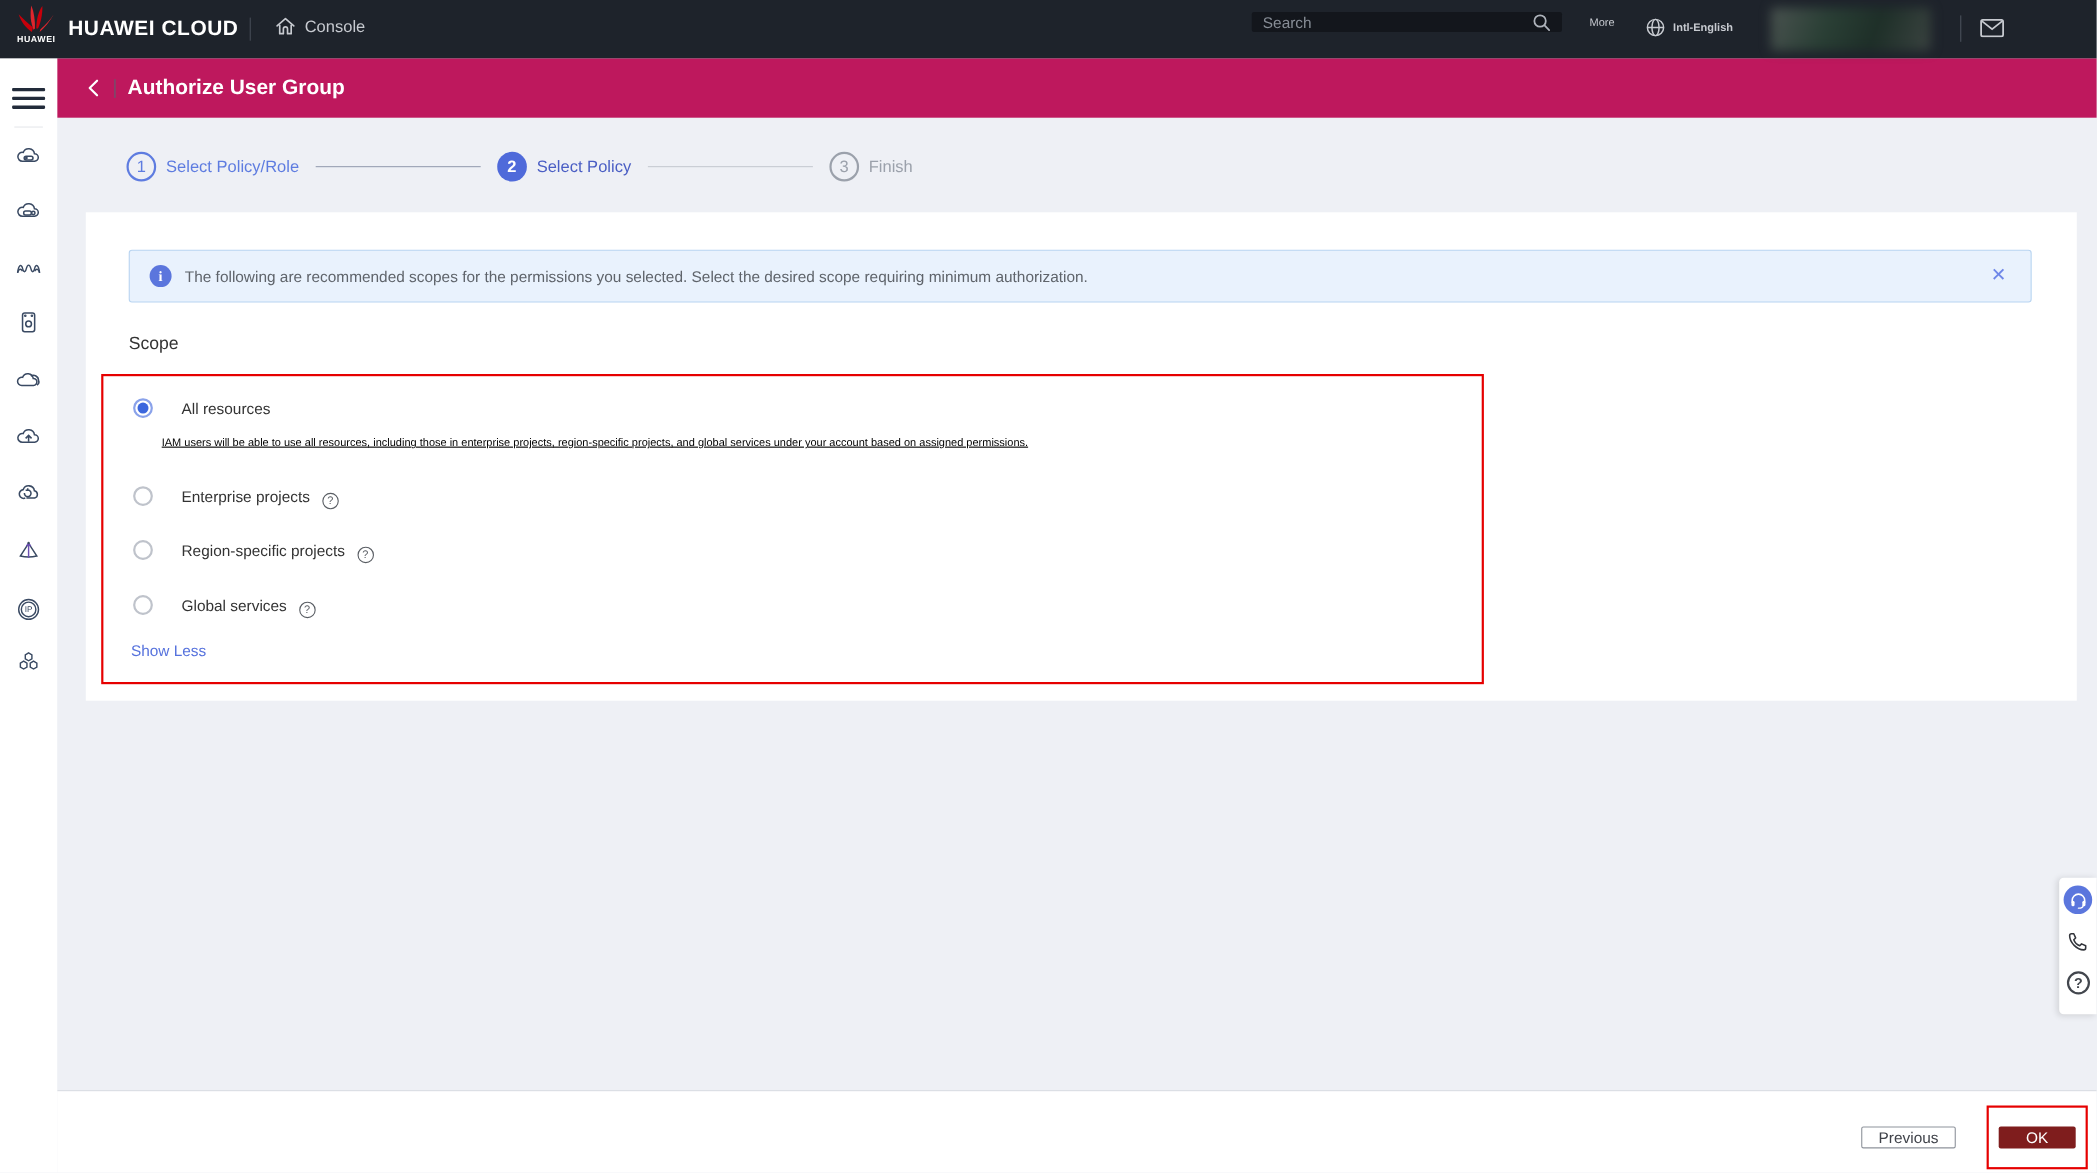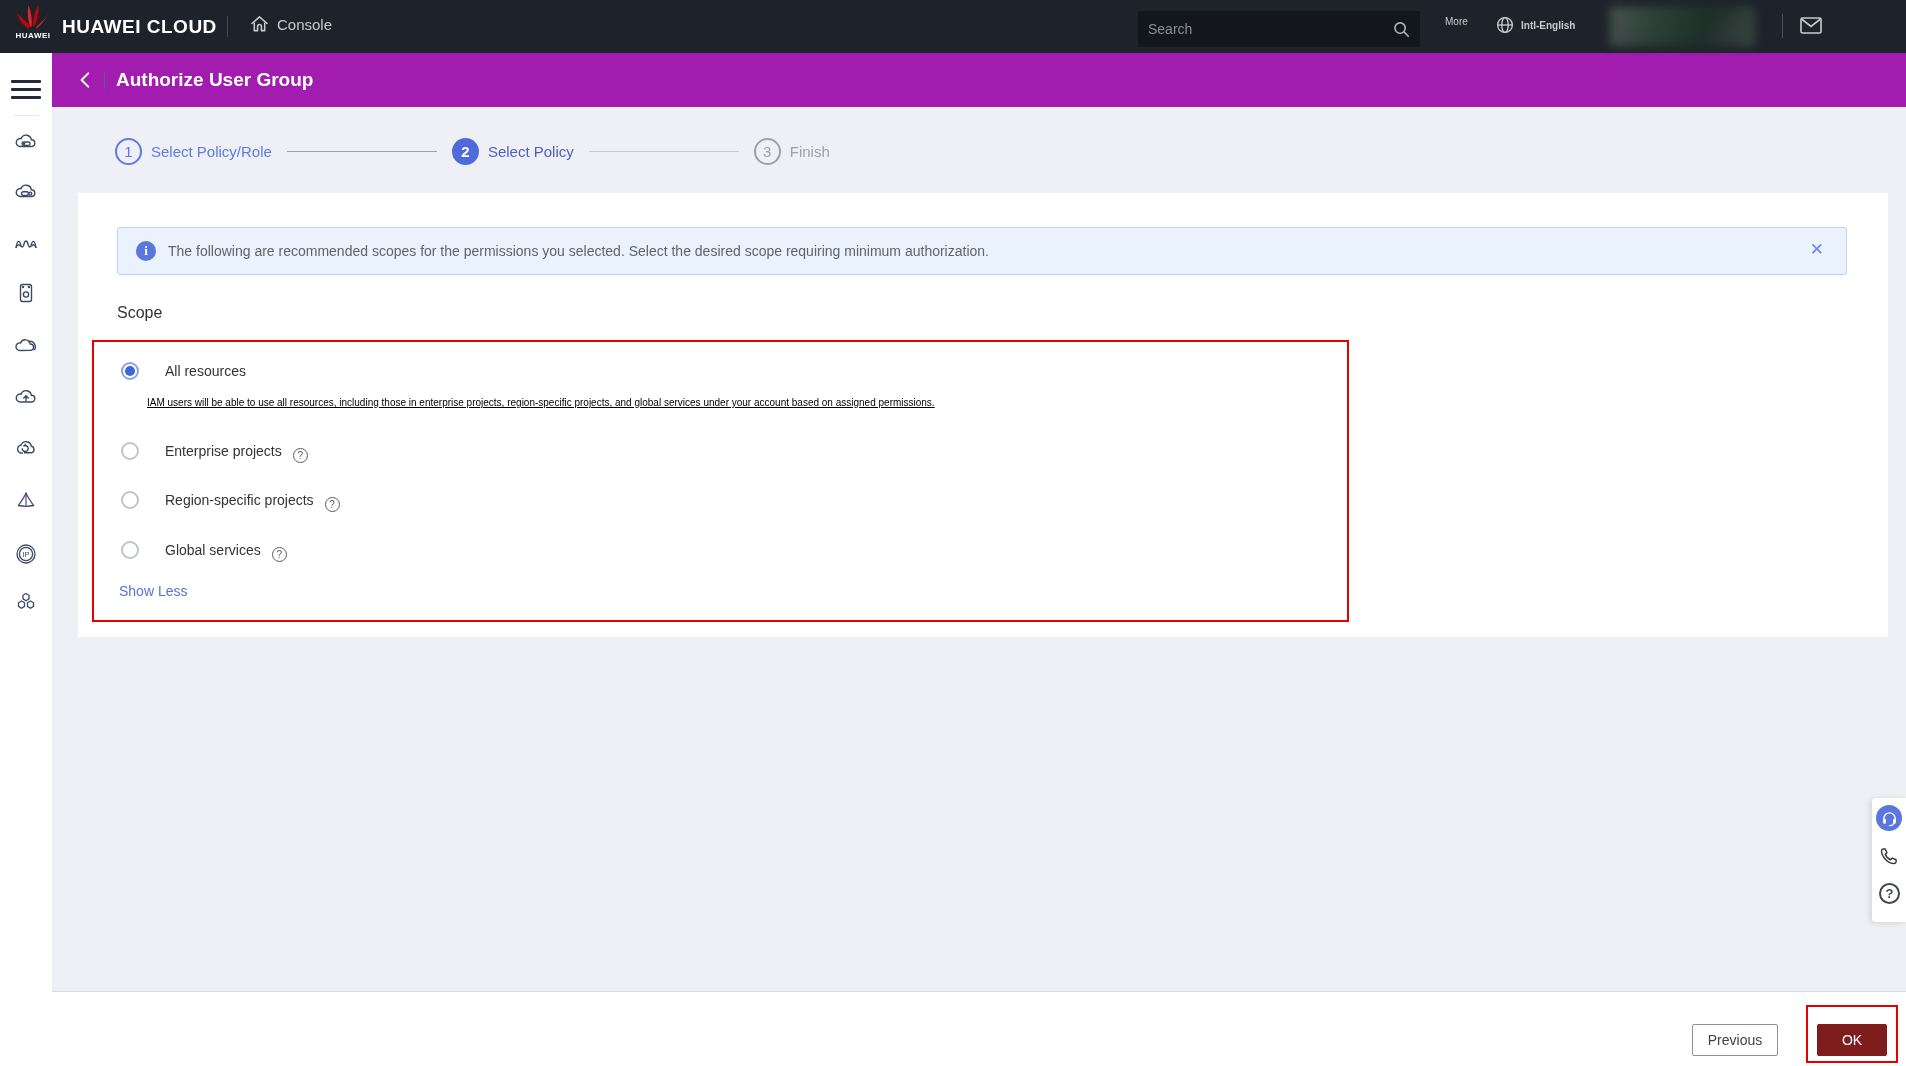--- a/index.html
+++ b/index.html
@@ -7,30 +7,30 @@
               font-family:"Liberation Sans","DejaVu Sans",sans-serif; }
 
   
   #topbar { position:absolute; left:0; top:0; width:1906px; height:53px; background:#1e232b; z-index:30; }
   .brand-logo { position:absolute; left:10px; top:4px; width:46px; height:45px; display:flex; flex-direction:column; align-items:center; }
   .brand-logo svg { display:block; }
   .brand-logo .brand-word { color:#fff; font-size:8px; letter-spacing:.5px; font-weight:bold; margin-top:1px; }
   .brand-name { position:absolute; left:62px; top:16px; color:#fff; font-size:19px; font-weight:bold; letter-spacing:.5px; }
   .tb-divider { position:absolute; width:1px; background:#454b55; }
   .console-link { position:absolute; left:250px; top:15px; display:flex; align-items:center; gap:8px; color:#c7cad0; font-size:15px; cursor:pointer; }
-  .search-box { position:absolute; left:1138px; top:11px; width:282px; height:36px; background:#13161c; border-radius:2px; display:flex; align-items:center; padding:0 10px; }
+  .search-box { position:absolute; left:1138px; top:11px; width:282px; height:18px; background:#13161c; border-radius:2px; display:flex; align-items:center; padding:0 10px; }
   .search-box input { flex:1; background:transparent; border:none; outline:none; color:#aab0b8; font-size:14px; font-family:inherit; }
   .search-box input::placeholder { color:#878d96; }
   .tb-item { position:absolute; top:16px; color:#c7cad0; font-size:10px; cursor:pointer; display:flex; align-items:center; gap:7px; }
   .account-blur { position:absolute; left:1610px; top:7px; width:145px; height:39px; border-radius:3px;
                   background:linear-gradient(110deg,#49524f 0%,#2a3f35 35%,#1e2f28 65%,#3b4441 100%);
                   filter:blur(5px); cursor:pointer; }
 
   
-  #pageheader { position:absolute; left:52px; top:53px; width:1854px; height:54px; background:#a21caf; z-index:20; }
+  #pageheader { position:absolute; left:52px; top:53px; width:1854px; height:54px; background:#be185d; z-index:20; }
   .back-btn { position:absolute; left:24px; top:17px; width:20px; height:20px; cursor:pointer; }
   .ph-divider { position:absolute; left:52px; top:19px; width:1px; height:17px; background:#5a6270; }
   .page-title { position:absolute; left:64px; top:16px; color:#fff; font-size:19px; font-weight:bold; }
 
   
   #sidebar { position:absolute; left:0; top:53px; width:52px; height:1013px; background:#fff; z-index:25; }
   .hamburger { position:absolute; left:11px; top:27px; width:30px; cursor:pointer; }
   .hamburger div { height:3px; background:#222b3a; border-radius:1px; margin-bottom:5px; }
   .sb-divider { position:absolute; left:13px; top:62px; width:26px; height:1px; background:#e6e8ec; }
   .sb-icon { position:absolute; left:14px; width:24px; height:24px; cursor:pointer; }
@@ -74,21 +74,21 @@
   .radio.on { border:2px solid #8aa2ea; position:relative; }
   .radio.on::after { content:""; position:absolute; left:2px; top:2px; width:10px; height:10px; border-radius:50%; background:#3b66dd; }
   .opt-label { margin-left:26px; font-size:14px; color:#333; }
   .help-icon { width:15px; height:15px; border-radius:50%; border:1px solid #595d63; color:#595d63; font-size:10px;
                display:flex; align-items:center; justify-content:center; margin-left:11px; transform:translateY(4px); cursor:pointer; }
   .opt-desc { position:absolute; left:69px; top:204px; width:1190px; font-size:10px; color:#000000;text-decoration:underline; }
   .show-less { position:absolute; left:41px; top:390px; font-size:14px; color:#5672dd; cursor:pointer; }
 
   
   #footer { position:absolute; left:52px; top:991px; width:1854px; height:75px; background:#fff; border-top:1px solid #d9dce3; }
-  .btn { position:absolute; top:32px; height:32px; border-radius:2px; font-size:14px; display:flex; align-items:center;
+  .btn { position:absolute; top:32px; height:20px; border-radius:2px; font-size:14px; display:flex; align-items:center;
          justify-content:center; cursor:pointer; font-family:inherit; }
   #btn-previous { left:1640px; width:86px; background:#fff; border:1px solid #8e939b; color:#40434a; }
   #btn-ok { left:1765px; width:70px; background:#7f1d1d; border:none; color:#fff; }
   #annot-ok { left:1754px; top:13px; width:92px; height:58px; }
 
   
   #side-widget { position:absolute; left:1872px; top:798px; width:34px; height:124px; background:#fff;
                  border-radius:4px 0 0 4px; box-shadow:-2px 1px 6px rgba(0,0,0,.12); z-index:40; }
   .sw-item { position:absolute; left:4px; width:26px; height:26px; cursor:pointer; display:flex; align-items:center; justify-content:center; }
   .sw-headset { top:7px; border-radius:50%; background:#5b76dd; }

